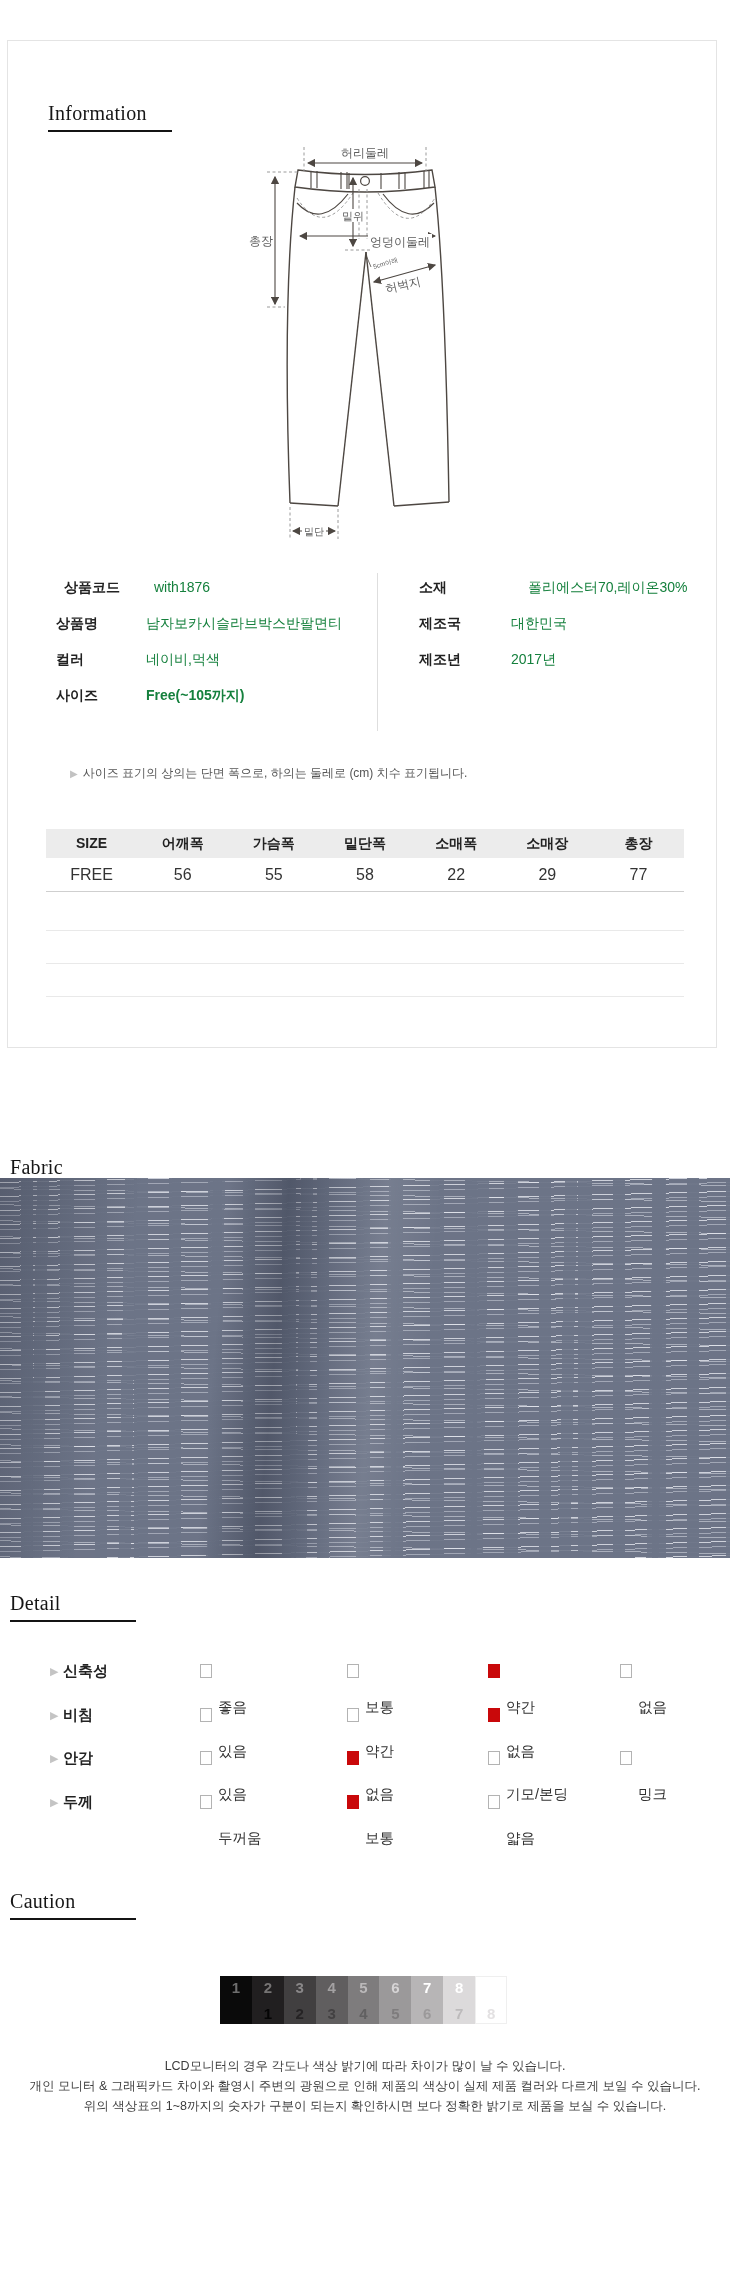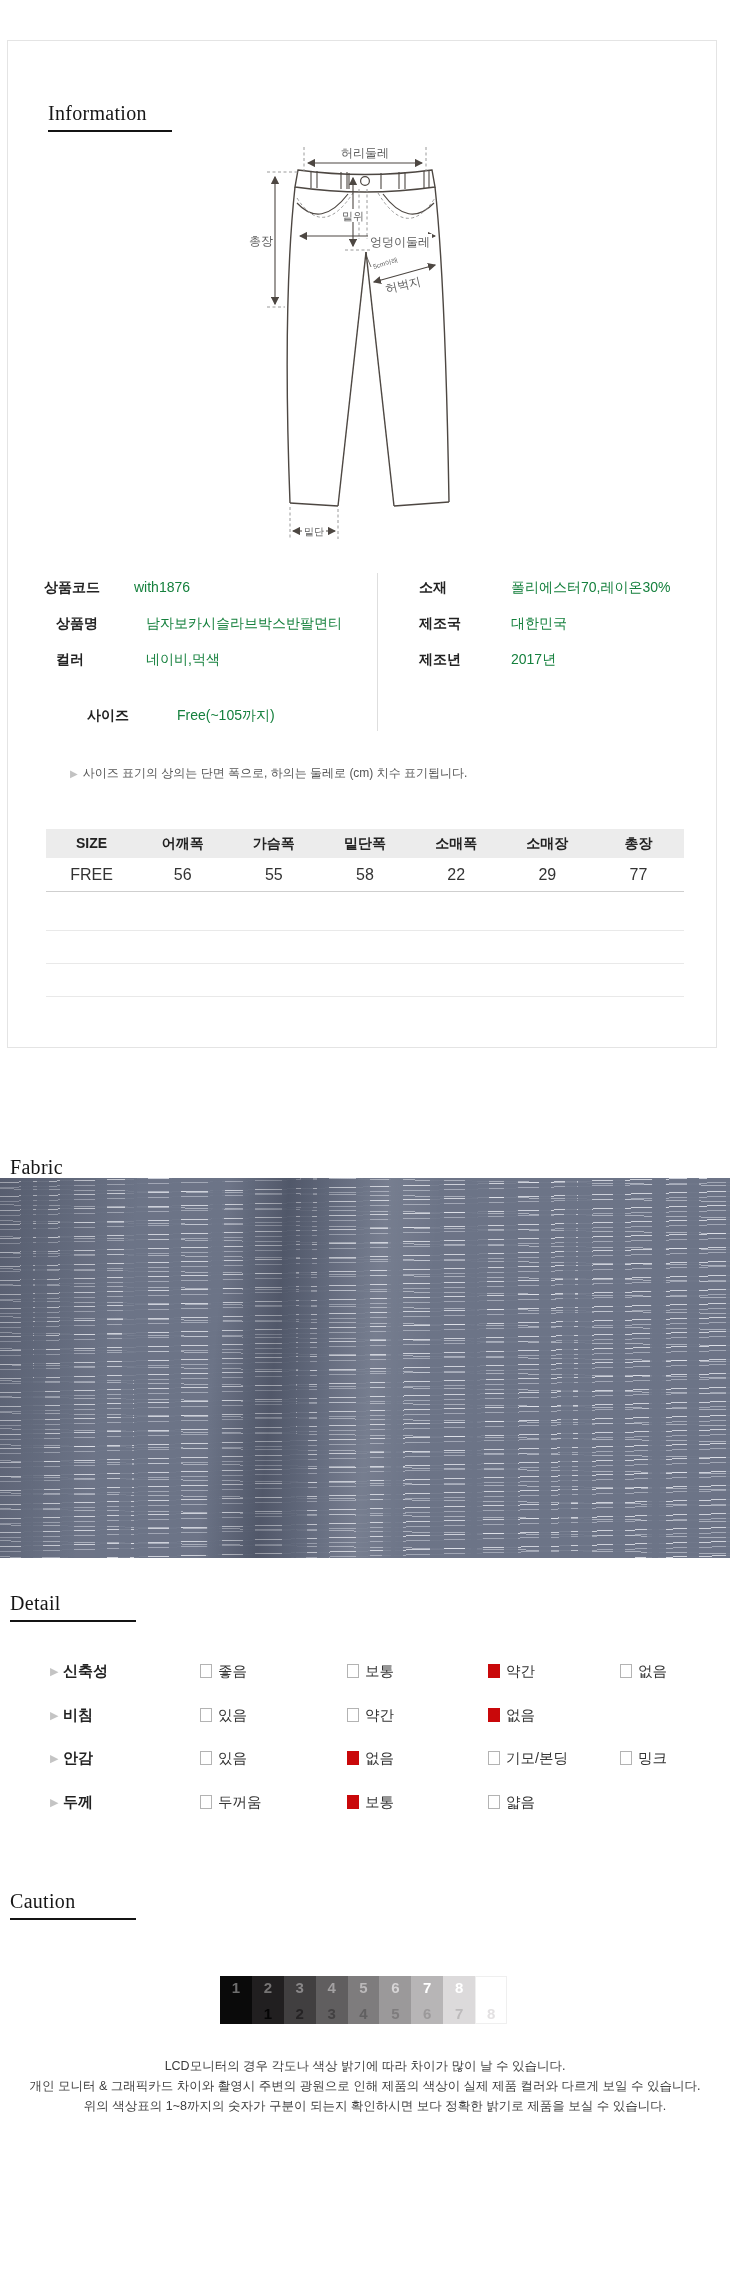--- a/index.html
+++ b/index.html
@@ -35,21 +35,21 @@
       repeating-linear-gradient(178.5deg, rgba(238,240,246,0) 0 4px, rgba(238,240,246,.75) 4px 5px, rgba(238,240,246,0) 5px 9px, rgba(214,218,228,.5) 9px 10px, rgba(238,240,246,0) 10px 14px),
       repeating-linear-gradient(181deg, rgba(238,240,246,0) 0 7px, rgba(230,233,240,.5) 7px 8px, rgba(238,240,246,0) 8px 16px),
       #6d7487;}
   
   .dt-row{position:absolute;height:22px;line-height:22px;white-space:nowrap;}
   .dt-arrow{position:absolute;left:50px;color:#c4c4c4;font-size:11px;}
   .dt-label{position:absolute;left:63px;font-weight:bold;font-size:15px;color:#222;}
   .dt-opt{position:absolute;height:22px;}
   .dt-box{position:absolute;top:4px;left:0;width:10px;height:12px;border:1px solid #b3b3b3;background:#fff;}
   .dt-box.checked{border-color:#c9080a;background:#c9080a;}
-  .dt-opt-label{position:absolute;left:18px;font-size:14.5px;color:#333;line-height:22px;}
+  .dt-opt-label{position:absolute;left:18px;font-size:14.5px;color:#333;line-height:22px;margin-top:36px;}
   
   .scale{position:absolute;left:220px;top:1976px;width:287px;height:48px;display:flex;}
   .scale-cell{position:relative;flex:1;}
   .scale-cell:last-child{box-shadow:inset 0 0 0 1px #efefef;}
   .sc-top,.sc-bot{position:absolute;left:0;width:100%;text-align:center;font-weight:bold;font-size:15px;line-height:15px;}
   .sc-top{top:4px;}
   .sc-bot{bottom:3px;}
   .caution-note{position:absolute;left:0;width:730px;text-align:center;height:20px;line-height:20px;
                 font-size:12.5px;color:#3c3c3c;}
   
@@ -114,42 +114,42 @@
       <rect x="61" y="434" width="24" height="12" fill="#fff"></rect>
       <text class="diag-label" x="124" y="66" font-size="12" text-anchor="middle">허리둘레</text>
       <text class="diag-label" x="8" y="154" font-size="12">총장</text>
       <text class="diag-label" x="112" y="129" font-size="11" text-anchor="middle">밑위</text>
       <text class="diag-label" x="159" y="155" font-size="12" text-anchor="middle">엉덩이둘레</text>
       <text class="diag-label" x="133" y="178" font-size="6.5" fill="#8a8a8a" transform="rotate(-17 133 178)">5cm아래</text>
       <text class="diag-label" x="163" y="198" font-size="12" text-anchor="middle" transform="rotate(-13 163 198)">허벅지</text>
       <text class="diag-label" x="73" y="444" font-size="10" text-anchor="middle">밑단</text>
     </svg>
 
-    <div class="prod-row" style="left:36px;top:536px;width:320px;">
+    <div class="prod-row" style="left:56px;top:536px;width:320px;">
       <span class="prod-label">상품코드</span>
       <span class="prod-value" style="left:90px;">with1876</span>
     </div>
     <div class="prod-row" style="left:48px;top:572px;width:320px;">
       <span class="prod-label">상품명</span>
       <span class="prod-value" style="left:90px;">남자보카시슬라브박스반팔면티</span>
     </div>
     <div class="prod-row" style="left:48px;top:608px;width:320px;">
       <span class="prod-label">컬러</span>
       <span class="prod-value" style="left:90px;">네이비,먹색</span>
     </div>
-    <div class="prod-row" style="left:48px;top:664px;width:320px;margin-left:31px;">
+    <div class="prod-row" style="left:48px;top:644px;width:320px;">
       <span class="prod-label">사이즈</span>
-      <span class="prod-value" style="left:90px;">Free(~105까지)</span>
+      <span class="prod-value" style="left:90px;font-weight:bold;">Free(~105까지)</span>
     </div>
 
     <div class="v-div"></div>
 
     <div class="prod-row" style="left:411px;top:536px;width:290px;">
       <span class="prod-label">소재</span>
-      <span class="prod-value" style="left:92px;">폴리에스터70,레이온30%</span>
+      <span class="prod-value" style="left:109px;">폴리에스터70,레이온30%</span>
     </div>
     <div class="prod-row" style="left:411px;top:572px;width:290px;">
       <span class="prod-label">제조국</span>
       <span class="prod-value" style="left:92px;">대한민국</span>
     </div>
     <div class="prod-row" style="left:411px;top:608px;width:290px;">
       <span class="prod-label">제조년</span>
       <span class="prod-value" style="left:92px;">2017년</span>
     </div>
 

